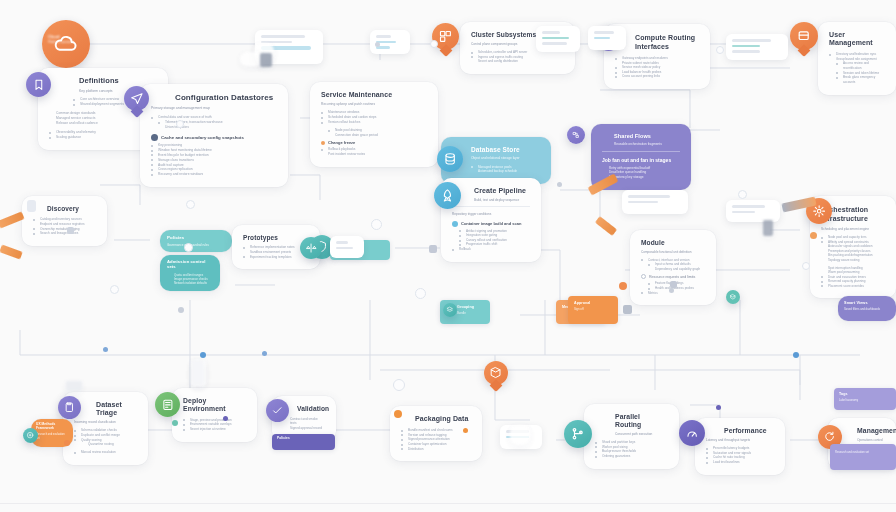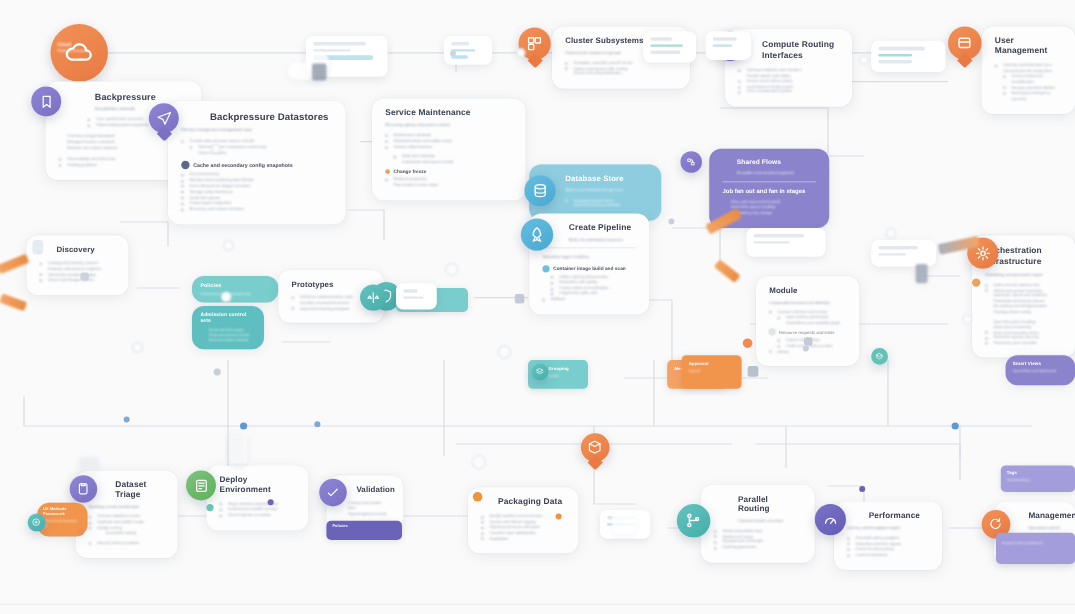--- a/index.html
+++ b/index.html
@@ -207,21 +207,21 @@
     <svg viewBox="0 0 24 24">
         <path d="M6 17h11a3.5 3.5 0 0 0 0-7 5 5 0 0 0-9.7-1.3A3.8 3.8 0 0 0 6 17z"></path>
       </svg>
   </div>
   <div style="position:absolute;left:48px;top:34px;width:40px;font-size:3.2px;color:#fff;filter:blur(.8px);line-height:1.6;">
     <div style="font-weight:700;font-size:4px;">Cloud</div>
     <div>Platform overview</div>
   </div>
 
   <div class="card" style="left:38px; top:68px; width:130px; filter:blur(.55px);">
-    <div class="title" style="font-size:7.5px; margin-left:30px;">Backpressure</div>
+    <div class="title" style="font-size:7.5px; margin-left:30px;">Definitions</div>
     <div class="sub" style="font-size:3.4px; margin-left:30px;">Key platform concepts</div>
     <ul class="bullets" style="font-size:3.3px; margin-left:24px;">
       <li>Core architecture overview</li>
       <li>Shared deployment segments</li>
     </ul>
     <div style="height:4px;"></div>
     <ul class="bullets" style="font-size:3.3px;">
       <li class="nob">Common design standards</li>
       <li class="nob">Managed service contracts</li>
       <li class="nob">Release and rollout cadence</li>
@@ -232,21 +232,21 @@
       <li>Scaling guidance</li>
     </ul>
   </div>
   <div class="badge b-purple" style="left:26px; top:72px; width:25px; height:25px;">
     <svg viewBox="0 0 24 24">
         <path d="M7 4h10v16l-5-4-5 4z"></path>
       </svg>
   </div>
 
   <div class="card" style="left:140px; top:84px; width:148px;">
-    <div class="title" style="font-size:8px; margin-left:24px; line-height:1.3;">Backpressure Datastores</div>
+    <div class="title" style="font-size:8px; margin-left:24px; line-height:1.3;">Configuration Datastores</div>
     <div class="sub" style="font-size:3.4px;">Primary storage and management map</div>
     <ul class="bullets" style="font-size:3.3px;">
       <li>Central data and user source of truth</li>
       <li class="ind">Telemetry store, transaction warehouse</li>
       <li class="ind nob">Union templates</li>
     </ul>
     <div style="display:flex;align-items:center;gap:3px;margin:4px 0 2px;">
       <span class="dot" style="position:static;display:inline-block;width:7px;height:7px;background:#5a6a86;"></span>
       <span style="font-size:4.4px;font-weight:700;color:#4a5263;filter:blur(.55px);">Cache and secondary config snapshots</span>
     </div>

